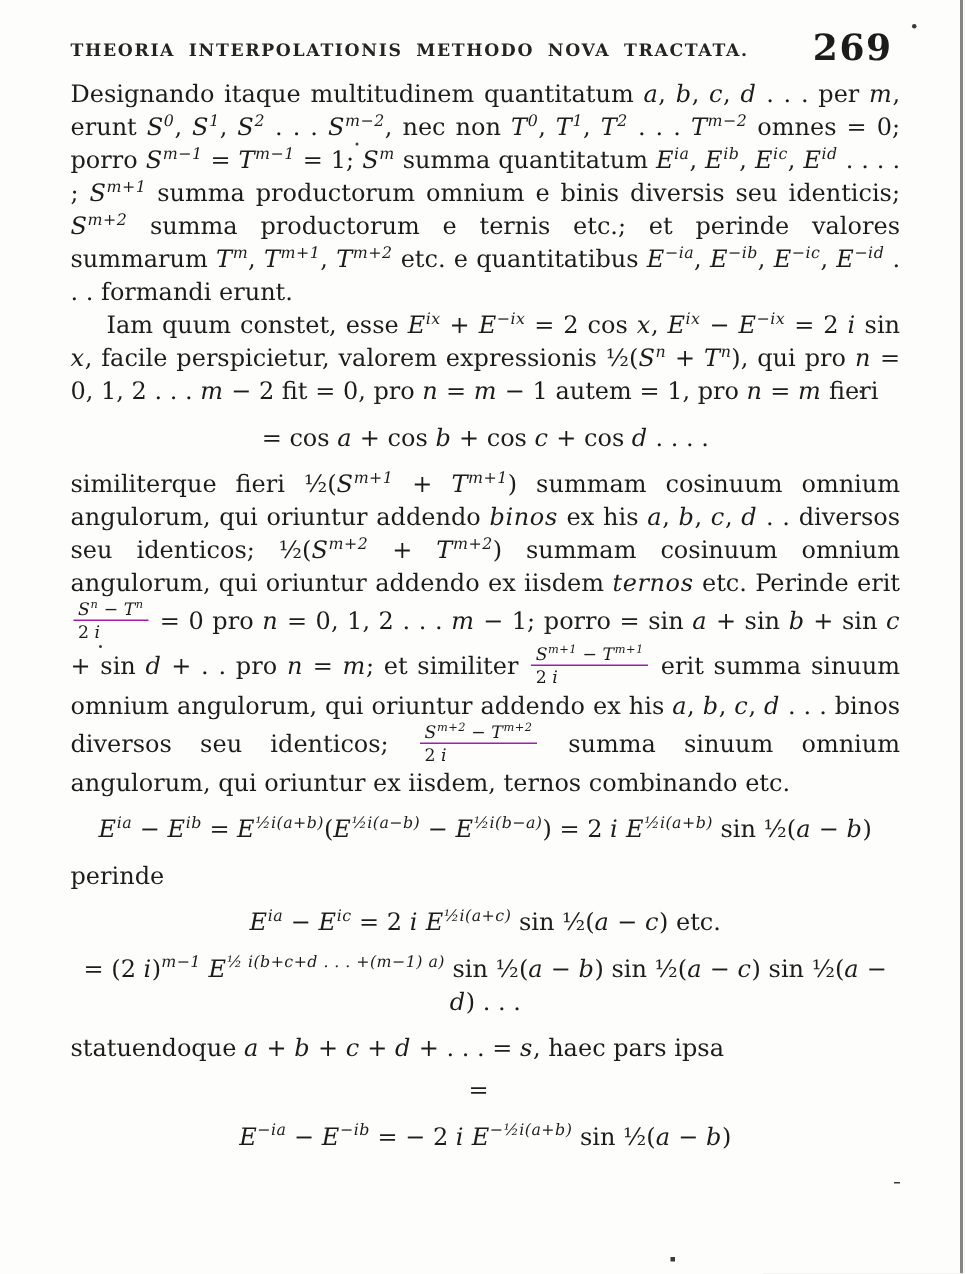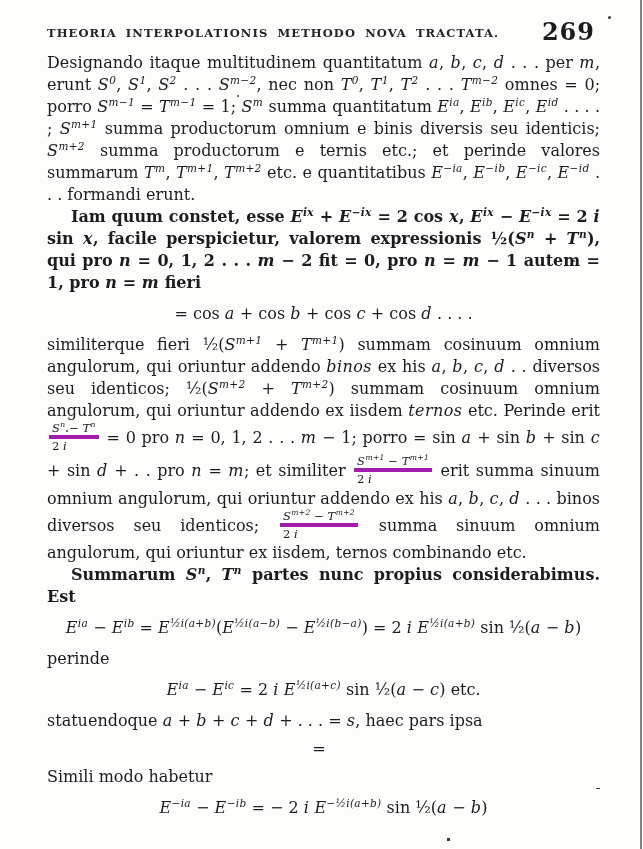--- a/index.html
+++ b/index.html
@@ -37,65 +37,64 @@
     position:absolute; right:-12px; top:-5px;
     font-size:24px; font-weight:bold; letter-spacing:1px;
   }
 
   .body-text {
     position:absolute; top:52px; left:47px; right:43px;
     font-size:16px; line-height:22px;
     text-align:justify;
   }
   .para { margin:0; }
-  .para.indent { text-indent:24px;font-weight:bold; }
+  .para.indent { text-indent:24px; }
   .eq { margin:9px 0; text-align:center; text-indent:0; }
   .eq.frac-eq { margin:6px 0; }
 
   sup {
     font-size:66%;
     font-style:italic;
     line-height:0;
     letter-spacing:0.3px;
   }
   .frac {
     display:inline-block;
     vertical-align:middle;
     text-align:left;
     font-size:0.72em;
     line-height:1.25;
     margin:0 2px;
     transform:translateY(-1px);
   }
   .frac .num { display:block; padding:0 3px; }
-  .frac .den { display:block; padding:0 3px; border-top:4px solid #a21caf; }
+  .frac .den { display:block; padding:0 3px; border-top:1px solid #a21caf; }
   i { letter-spacing:0.4px; }
 </style>
 </head>
 <body>
 
 <div class="page">
 
   <div class="header">
     <span class="running-title">THEORIA INTERPOLATIONIS METHODO NOVA TRACTATA.</span>
     <span class="page-number">269</span>
   </div>
 
   <div class="body-text">
     <p class="para">Designando itaque multitudinem quantitatum <i>a</i>, <i>b</i>, <i>c</i>, <i>d</i> . . .  per <i>m</i>, erunt <i>S</i><sup>0</sup>, <i>S</i><sup>1</sup>, <i>S</i><sup>2</sup> . . . <i>S</i><sup>m−2</sup>,  nec non  <i>T</i><sup>0</sup>, <i>T</i><sup>1</sup>, <i>T</i><sup>2</sup> . . . <i>T</i><sup>m−2</sup>  omnes  = 0;  porro <i>S</i><sup>m−1</sup> = <i>T</i><sup>m−1</sup> = 1;  <i>S</i><sup>m</sup> summa quantitatum  <i>E</i><sup>ia</sup>, <i>E</i><sup>ib</sup>, <i>E</i><sup>ic</sup>, <i>E</i><sup>id</sup> . . . . ;  <i>S</i><sup>m+1</sup> summa productorum omnium e binis diversis seu identicis;  <i>S</i><sup>m+2</sup> summa productorum e ternis etc.; et perinde valores summarum  <i>T</i><sup>m</sup>, <i>T</i><sup>m+1</sup>, <i>T</i><sup>m+2</sup> etc. e quantitatibus  <i>E</i><sup>−ia</sup>, <i>E</i><sup>−ib</sup>, <i>E</i><sup>−ic</sup>, <i>E</i><sup>−id</sup> . . .  formandi erunt.</p>
     <p class="para indent">Iam quum constet, esse  <i>E</i><sup>ix</sup> + <i>E</i><sup>−ix</sup> = 2 cos <i>x</i>,  <i>E</i><sup>ix</sup> − <i>E</i><sup>−ix</sup> = 2 <i>i</i> sin <i>x</i>,  facile perspicietur, valorem expressionis ½(<i>S</i><sup>n</sup> + <i>T</i><sup>n</sup>), qui pro  <i>n</i> = 0, 1, 2 . . . <i>m</i> − 2 fit  = 0,  pro  <i>n</i> = <i>m</i> − 1  autem  = 1,  pro  <i>n</i> = <i>m</i>  fieri</p>
     <p class="para eq">= cos <i>a</i> + cos <i>b</i> + cos <i>c</i> + cos <i>d</i> . . . .</p>
     <p class="para">similiterque fieri ½(<i>S</i><sup>m+1</sup> + <i>T</i><sup>m+1</sup>) summam cosinuum omnium angulorum, qui oriuntur addendo <i>binos</i> ex his <i>a</i>, <i>b</i>, <i>c</i>, <i>d</i> . .  diversos seu identicos;  ½(<i>S</i><sup>m+2</sup> + <i>T</i><sup>m+2</sup>) summam cosinuum omnium angulorum, qui oriuntur addendo ex iisdem <i>ternos</i> etc.  Perinde erit <span class="frac"><span class="num"><i>S</i><sup>n</sup> − <i>T</i><sup>n</sup></span><span class="den">2 <i>i</i></span></span> = 0  pro  <i>n</i> = 0, 1, 2 . . . <i>m</i> − 1;  porro  = sin <i>a</i> + sin <i>b</i> + sin <i>c</i> + sin <i>d</i> + . .  pro  <i>n</i> = <i>m</i>;  et similiter <span class="frac"><span class="num"><i>S</i><sup>m+1</sup> − <i>T</i><sup>m+1</sup></span><span class="den">2 <i>i</i></span></span> erit summa sinuum omnium angulorum, qui oriuntur addendo ex his  <i>a</i>, <i>b</i>, <i>c</i>, <i>d</i> . . .  binos diversos seu identicos; <span class="frac"><span class="num"><i>S</i><sup>m+2</sup> − <i>T</i><sup>m+2</sup></span><span class="den">2 <i>i</i></span></span> summa sinuum omnium angulorum, qui oriuntur ex iisdem, ternos combinando etc.</p>
-    <p class="para indent">Summarum  <i>S</i><sup>n</sup>,  <i>T</i><sup>n</sup>  partes nunc propius considerabimus.   Est</p>
     <p class="para eq"><i>E</i><sup>ia</sup> − <i>E</i><sup>ib</sup> = <i>E</i><sup>½i(a+b)</sup>(<i>E</i><sup>½i(a−b)</sup> − <i>E</i><sup>½i(b−a)</sup>) = 2 <i>i</i> <i>E</i><sup>½i(a+b)</sup> sin ½(<i>a</i> − <i>b</i>)</p>
     <p class="para">perinde</p>
     <p class="para eq"><i>E</i><sup>ia</sup> − <i>E</i><sup>ic</sup> = 2 <i>i</i> <i>E</i><sup>½i(a+c)</sup> sin ½(<i>a</i> − <i>c</i>)  etc.</p>
+    <p class="para eq">= (2 <i>i</i>)<sup>m−1</sup> <i>E</i><sup>½ i(b+c+d . . . +(m−1) a)</sup> sin ½(<i>a</i> − <i>b</i>) sin ½(<i>a</i> − <i>c</i>) sin ½(<i>a</i> − <i>d</i>) . . .</p>
     <p class="para">statuendoque  <i>a</i> + <i>b</i> + <i>c</i> + <i>d</i> + . . . = <i>s</i>,  haec pars ipsa</p>
     <p class="para eq frac-eq">= <span class="frac"></span></p>
-    <p class="para">Simili modo habetur</p>
     <p class="para eq"><i>E</i><sup>−ia</sup> − <i>E</i><sup>−ib</sup> = − 2 <i>i</i> <i>E</i><sup>−½i(a+b)</sup> sin ½(<i>a</i> − <i>b</i>)</p>
 
   </div>
 
   <div class="scan-edge"></div>
   <div class="speck s1"></div>
   <div class="speck s2"></div>
   <div class="speck s3"></div>
   <div class="speck s4"></div>
   <div class="speck s5"></div>

